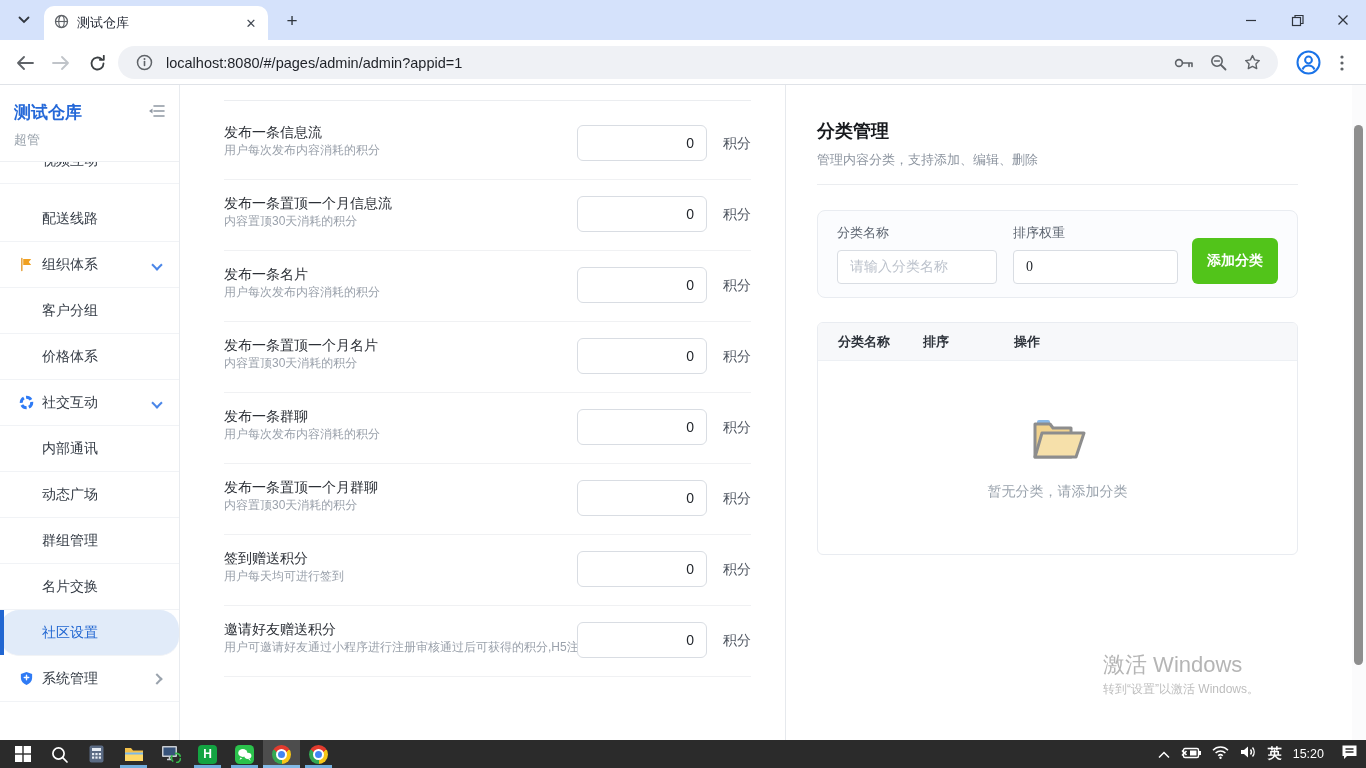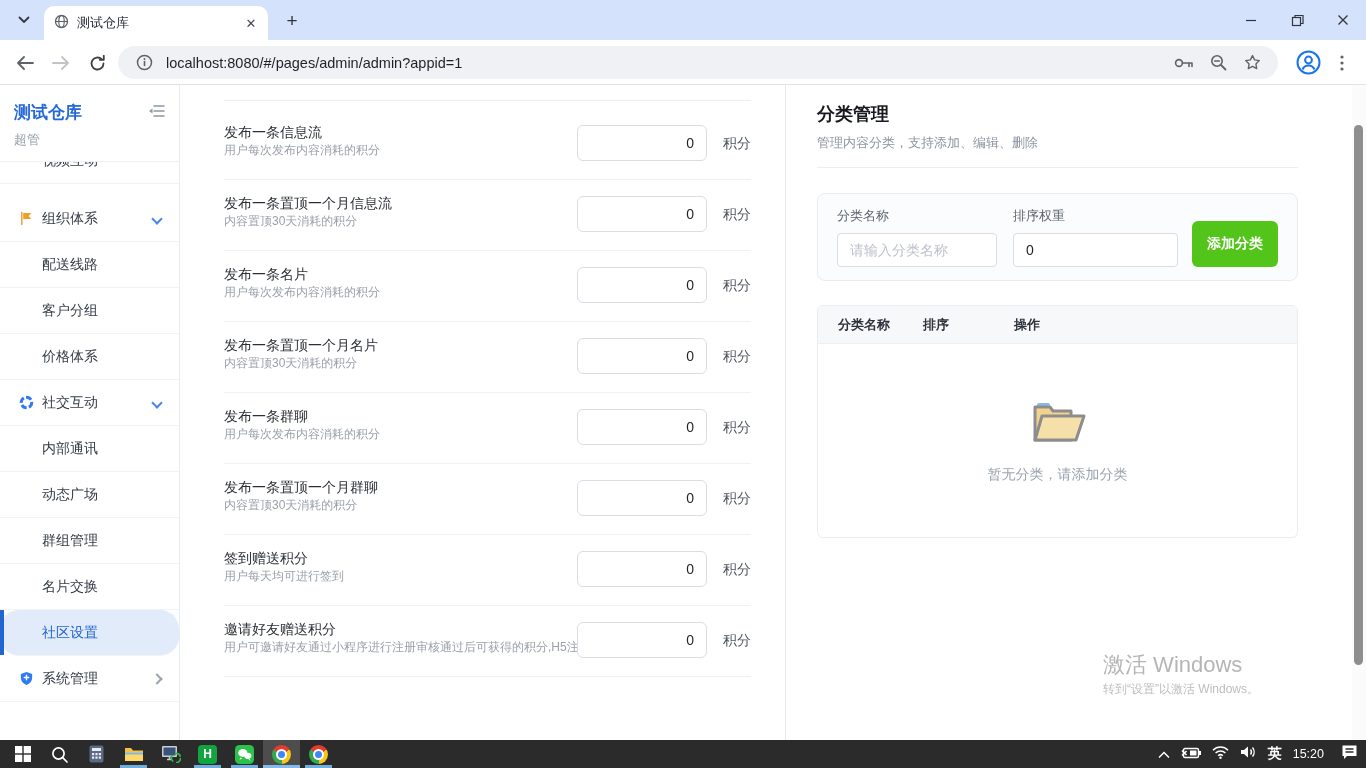--- a/index.html
+++ b/index.html
@@ -58,21 +58,21 @@
   .prow-wrap { padding:8px 24px 0; }
   .prow { position:relative; padding:15px 0 14px; border-bottom:1px solid #f0f1f3; min-height:71px; }
   .prow-label { font-size:14px; color:#2b2f36; }
   .prow-desc { font-size:12px; color:#9aa1ab; white-space:nowrap; }
   .prow input { position:absolute; right:44px; top:16px; width:130px; height:36px; border:1px solid #d9dde3; border-radius:6px; background:#fff; text-align:right; padding:0 12px; font-size:14px; color:#1f2329; z-index:2; outline:none; font-family:inherit; }
   .prow-unit { position:absolute; right:0; top:26px; font-size:14px; color:#4e5560; z-index:2; }
 
   .vline { position:absolute; left:785px; top:0; width:1px; height:655px; background:#e6e9ed; }
 
   
-  .right-card { position:absolute; left:795px; top:0; width:557px; height:655px; background:#fff; }
+  .right-card { position:absolute; left:795px; top:17px; width:557px; height:655px; background:#fff;font-family:Liberation Serif, serif; }
   .right-card .panel-head { padding:17px 22px 0; }
   .right-card .panel-divider { margin:15px 54px 0 22px; }
   .form-card { margin:25px 0 0 22px; width:481px; height:88px; background:#fbfcfe; border:1px solid #e9ecf1; border-radius:8px; padding:13px 19px; display:flex; }
   .ffield { display:flex; flex-direction:column; }
   .flabel { font-size:13px; color:#5c6470; margin-bottom:8px; }
   .ffield input { height:35px; border:1px solid #d9dde3; border-radius:4px; padding:0 12px; font-size:14px; color:#1f2329; background:#fff; outline:none; font-family:inherit; }
   .ffield input::placeholder { color:#bcc2cc; }
   .f-name input { width:160px; }
   .f-weight { margin-left:16px; }
   .f-weight input { width:165px; }
@@ -223,32 +223,32 @@
           </span>
         </div>
         <div class="side-role">超管</div>
       </div>
       <div class="menu-clip">
         <div class="side-item child">
             <span class="mi-label">视频互动</span>
           </div>
       </div>
       <div>
+          <div class="side-item child">
+            <span>配送线路</span>
+          </div>
           <div class="side-item group">
             <span class="mi">
               <svg width="15" height="15" viewBox="0 0 16 16">
                 <path d="M3 1.5 v13" stroke="#e6a23c" stroke-width="1.6" stroke-linecap="round"></path>
                 <path d="M4.5 2 h8.5 l-2.6 3.2 2.6 3.2 h-8.5 z" fill="#f0a020"></path>
               </svg>
             </span>
             <span>组织体系</span>
             <span class="chev down"></span>
-          </div>
-          <div class="side-item child">
-            <span>配送线路</span>
           </div>
           <div class="side-item child">
             <span>客户分组</span>
           </div>
           <div class="side-item child">
             <span>价格体系</span>
           </div>
           <div class="side-item group">
             <span class="mi">
               <svg width="15" height="15" viewBox="0 0 16 16">

